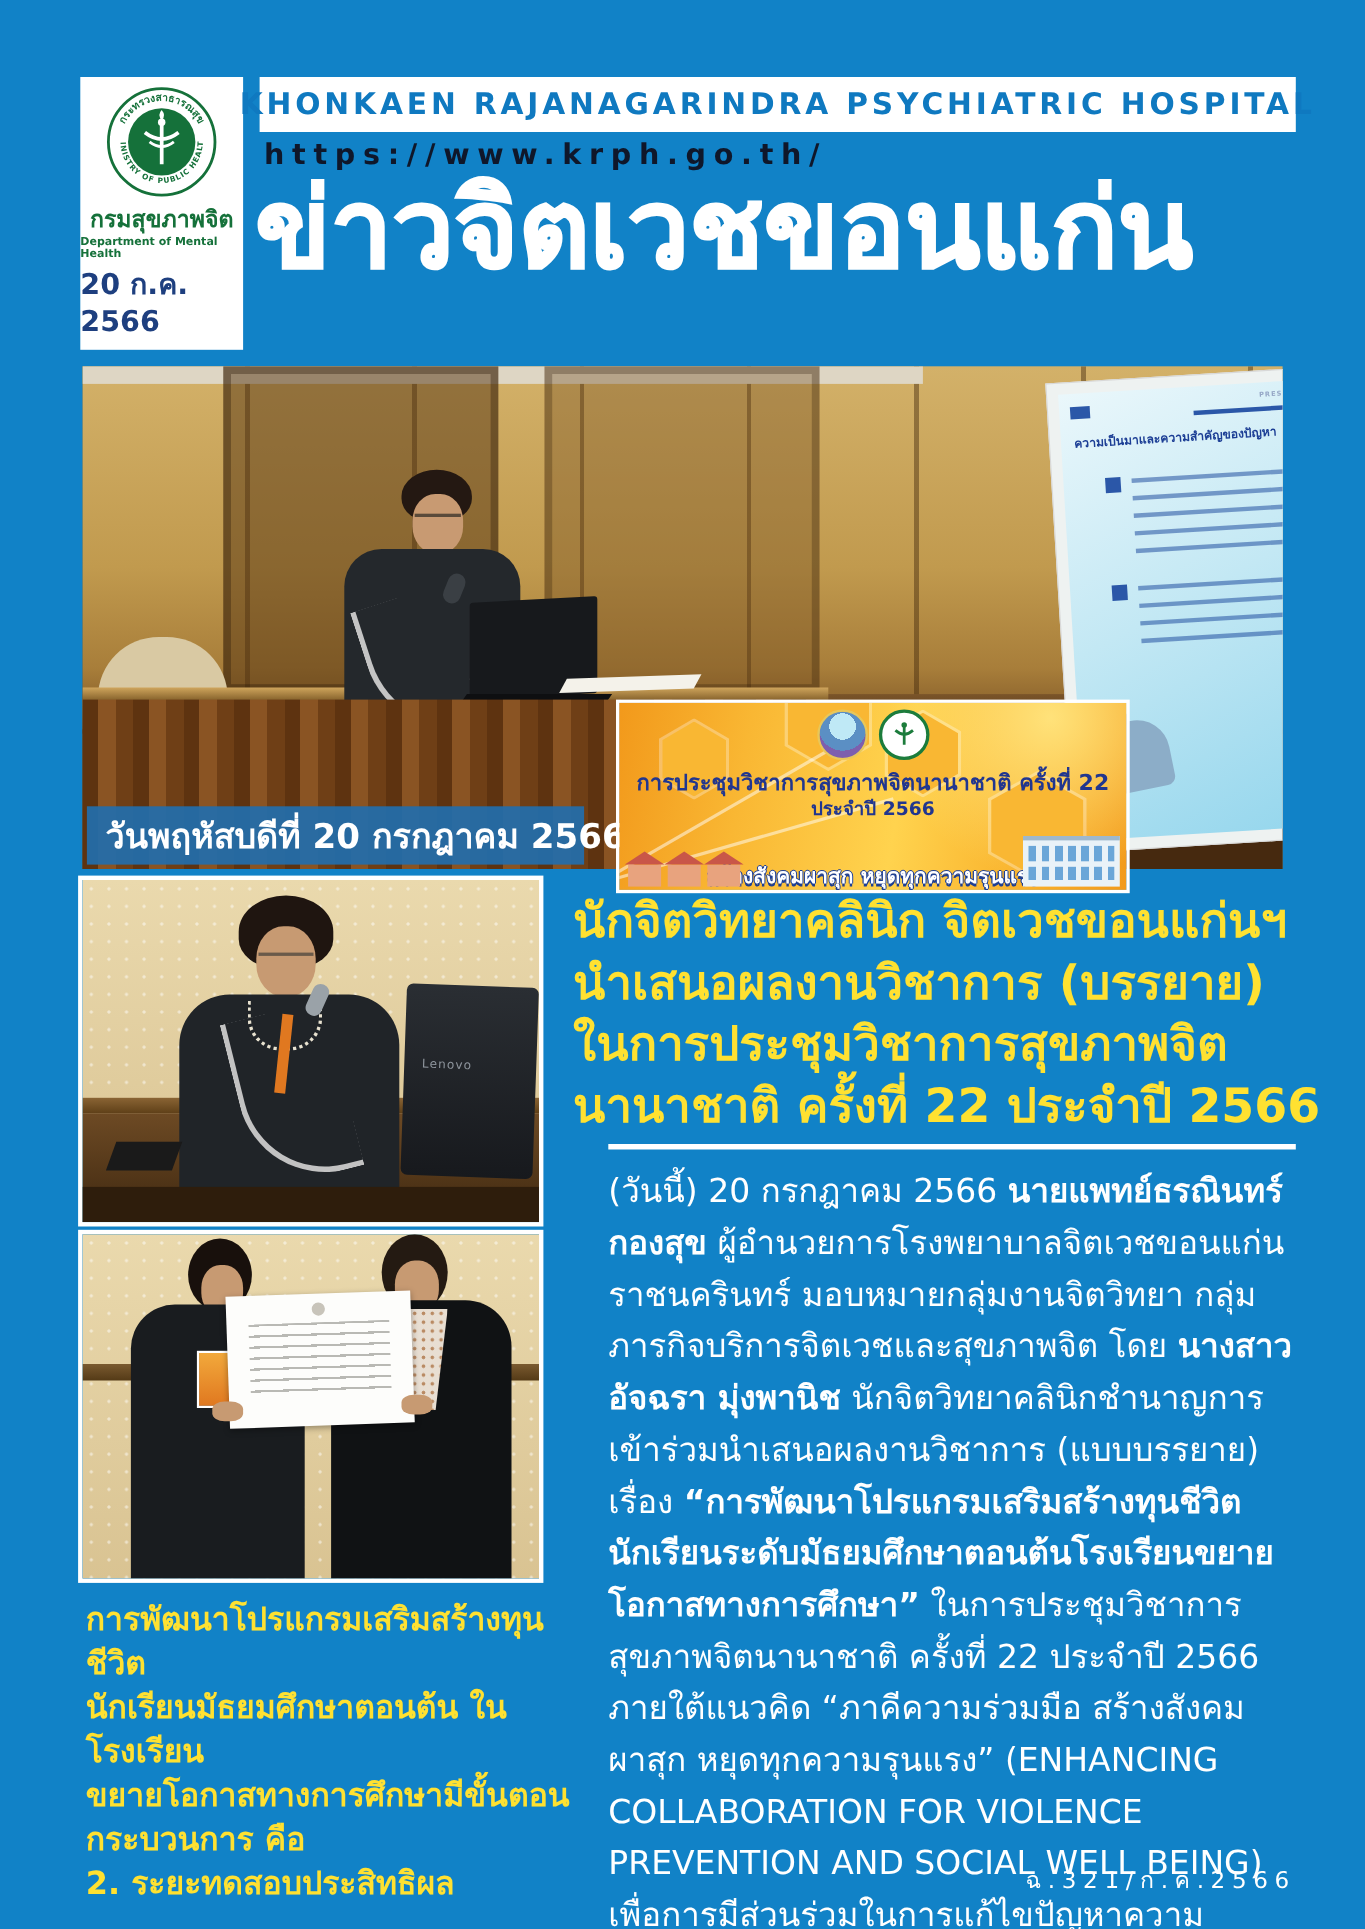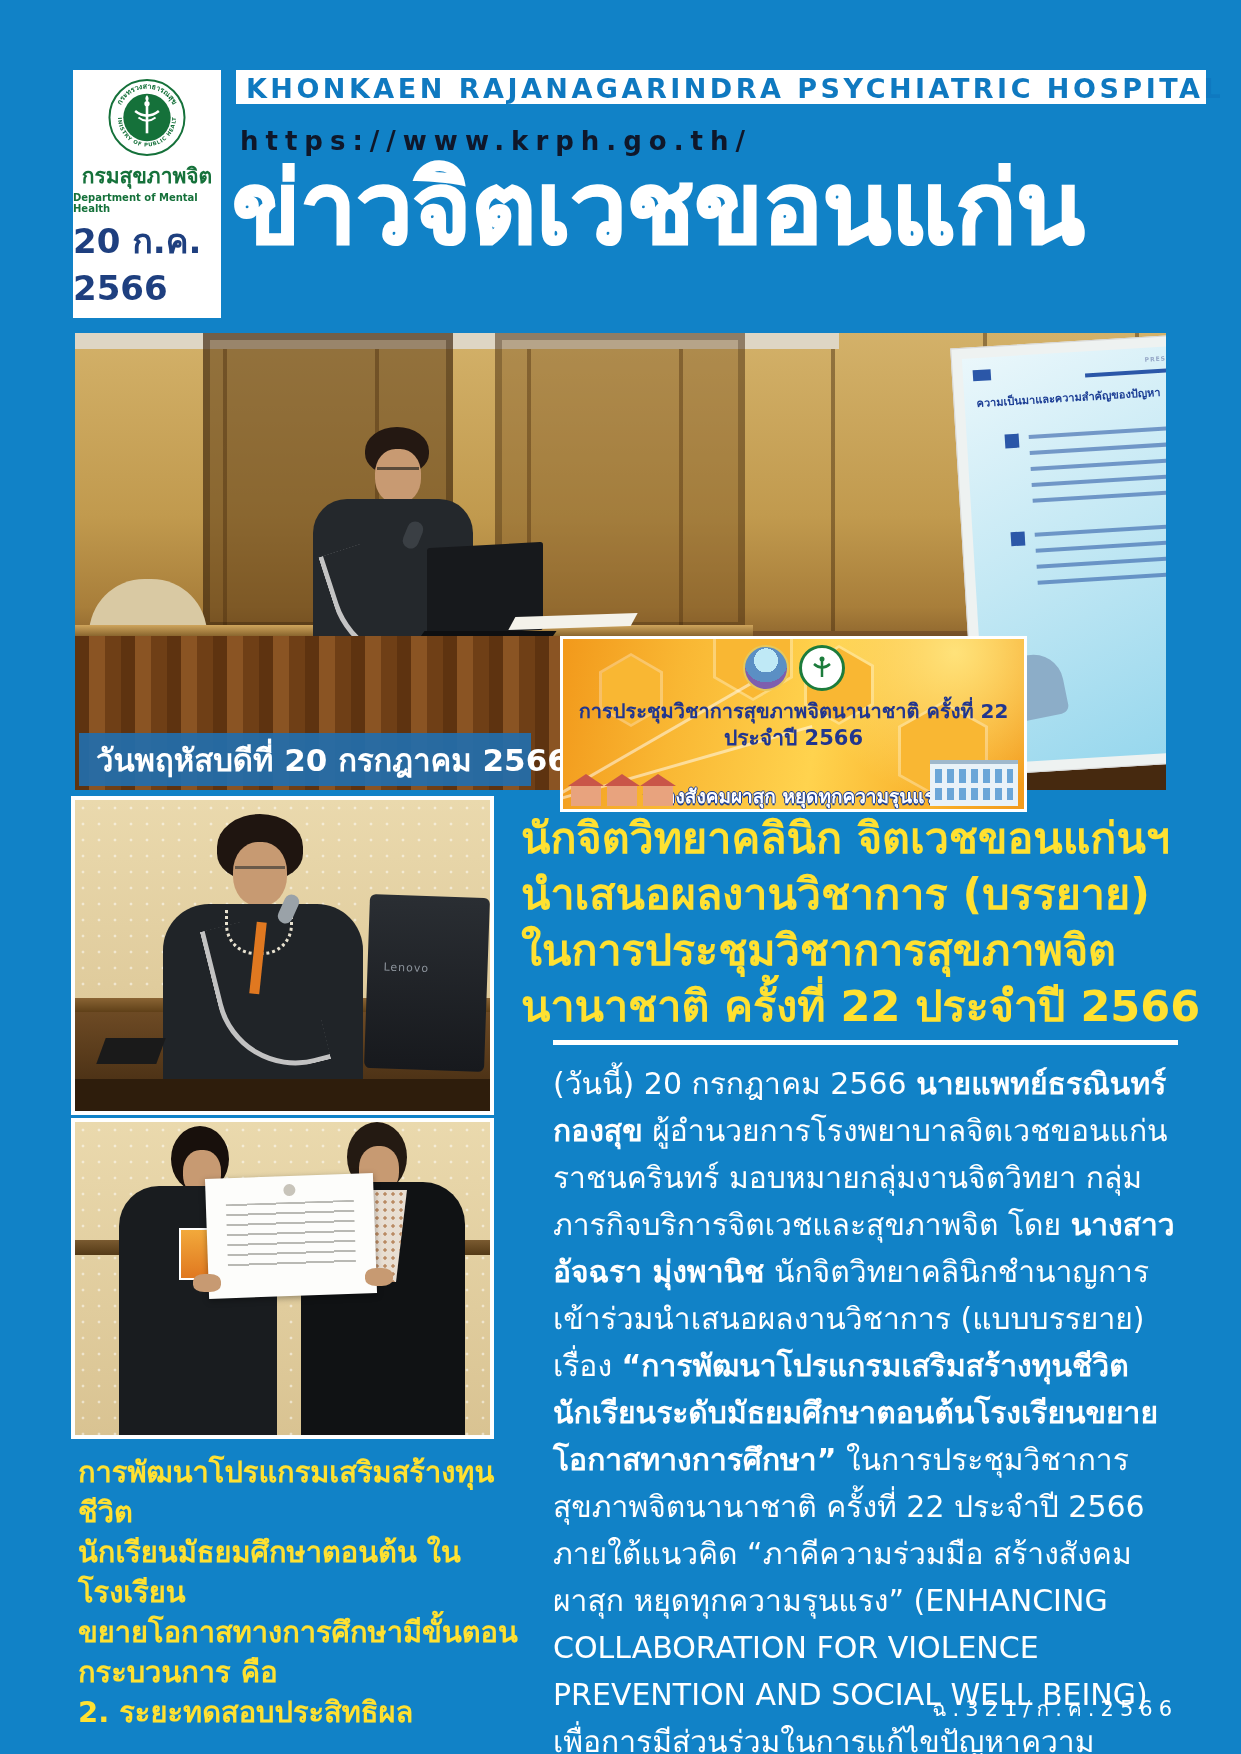--- a/index.html
+++ b/index.html
@@ -5,24 +5,24 @@
   html,body{margin:0;padding:0;background:#0f7cc0;}
   .page{position:relative;width:1241px;height:1754px;background:#1182c7;overflow:hidden;
         font-family:"DejaVu Sans","Liberation Sans",sans-serif;}
 
   
   .logo-box{position:absolute;left:73px;top:70px;width:148px;height:248px;background:#fff;
             display:flex;flex-direction:column;align-items:center;padding-top:8px;box-sizing:border-box;}
   .seal{width:116px;height:116px;}
   .dept-th{margin-top:2px;font-size:21px;font-weight:800;color:#15713a;}
   .dept-en{font-size:10px;font-weight:700;color:#15713a;}
-  .issue-date{margin-top:auto;margin-bottom:10px;font-size:34px;font-weight:800;color:#1e3f7f;}
-
-  .hospital-bar{position:absolute;left:236px;top:70px;width:942px;height:34px;background:#fff;
-                display:flex;align-items:flex-end;justify-content:center;padding-left:28px;}
+  .issue-date{margin-top:auto;margin-bottom:10px;font-size:26px;font-weight:800;color:#1e3f7f;}
+
+  .hospital-bar{position:absolute;left:236px;top:70px;width:942px;height:50px;background:#fff;
+                display:flex;align-items:center;justify-content:center;}
   .hospital-bar span{color:#0f79c0;font-size:27px;font-weight:800;letter-spacing:3.5px;white-space:nowrap;}
   .site-url{position:absolute;left:240px;top:126px;color:#0f172a;font-size:26px;font-weight:700;letter-spacing:7px;}
   .news-title{position:absolute;left:232px;top:144px;width:946px;margin:0;color:#fff;
               font-size:100px;font-weight:900;line-height:1.3;white-space:nowrap;
               -webkit-text-stroke:2px #fff;}
 
   
   .photo-main{position:absolute;left:75px;top:333px;width:1091px;height:457px;overflow:hidden;
               background:linear-gradient(180deg,#d3b169 0%,#c19a4e 40%,#a87e3a 60%,#7c5526 72%,#6b4a20 100%);}
   .pm-ceiling{position:absolute;left:0;top:0;width:70%;height:16px;background:#ded6c4;}
@@ -74,21 +74,21 @@
   .hex3{right:150px;top:6px;width:70px;height:80px;}
   .hex4{right:36px;top:62px;width:90px;height:100px;}
   .eb-ray{position:absolute;left:-20px;bottom:4px;width:280px;height:3px;background:rgba(255,255,255,.5);transform-origin:left;}
   .eb-logos{position:absolute;left:0;right:0;top:6px;display:flex;justify-content:center;gap:10px;}
   .eb-logo1{width:46px;height:46px;border-radius:50%;border:2px solid #e8c75a;box-sizing:border-box;
             background:radial-gradient(circle at 50% 32%,#bfe9f6 0 34%,#5b8fc4 34% 62%,#7d5fae 62% 100%);}
   .eb-logo2{width:46px;height:46px;border-radius:50%;border:3px solid #1c7c3c;box-sizing:border-box;background:#fff;
             display:flex;align-items:center;justify-content:center;}
   .eb-line{position:absolute;left:0;right:0;text-align:center;font-weight:800;white-space:nowrap;}
   .eb-l1{top:56px;font-size:20px;color:#21368f;}
-  .eb-l2{top:82px;font-size:21px;color:#21368f;}
+  .eb-l2{top:82px;font-size:17px;color:#21368f;}
   .eb-l3{top:104px;font-size:31px;color:#e3252a;
          text-shadow:-2px 0 #fff,2px 0 #fff,0 -2px #fff,0 2px #fff,-1px -1px #fff,1px 1px #fff,-1px 1px #fff,1px -1px #fff;}
   .eb-l4{top:142px;font-size:19px;color:#fff;
          text-shadow:-1px 0 #1c3e95,1px 0 #1c3e95,0 -1px #1c3e95,0 2px #1c3e95;}
   .eb-houses{position:absolute;left:8px;bottom:3px;display:flex;gap:6px;align-items:flex-end;}
   .eb-house{position:relative;width:30px;height:20px;background:#e8a37e;}
   .eb-house::before{content:"";position:absolute;left:-3px;top:-12px;border-left:18px solid transparent;border-right:18px solid transparent;border-bottom:12px solid #c95648;}
   .eb-bldg{position:absolute;right:6px;bottom:3px;width:88px;height:42px;background:#e9f2f8;border-top:4px solid #9fb8cc;}
   .eb-bldg::before{content:"";position:absolute;left:5px;right:5px;top:5px;height:14px;
                    background:repeating-linear-gradient(90deg,#6aa6d8 0 7px,#e9f2f8 7px 12px);}

